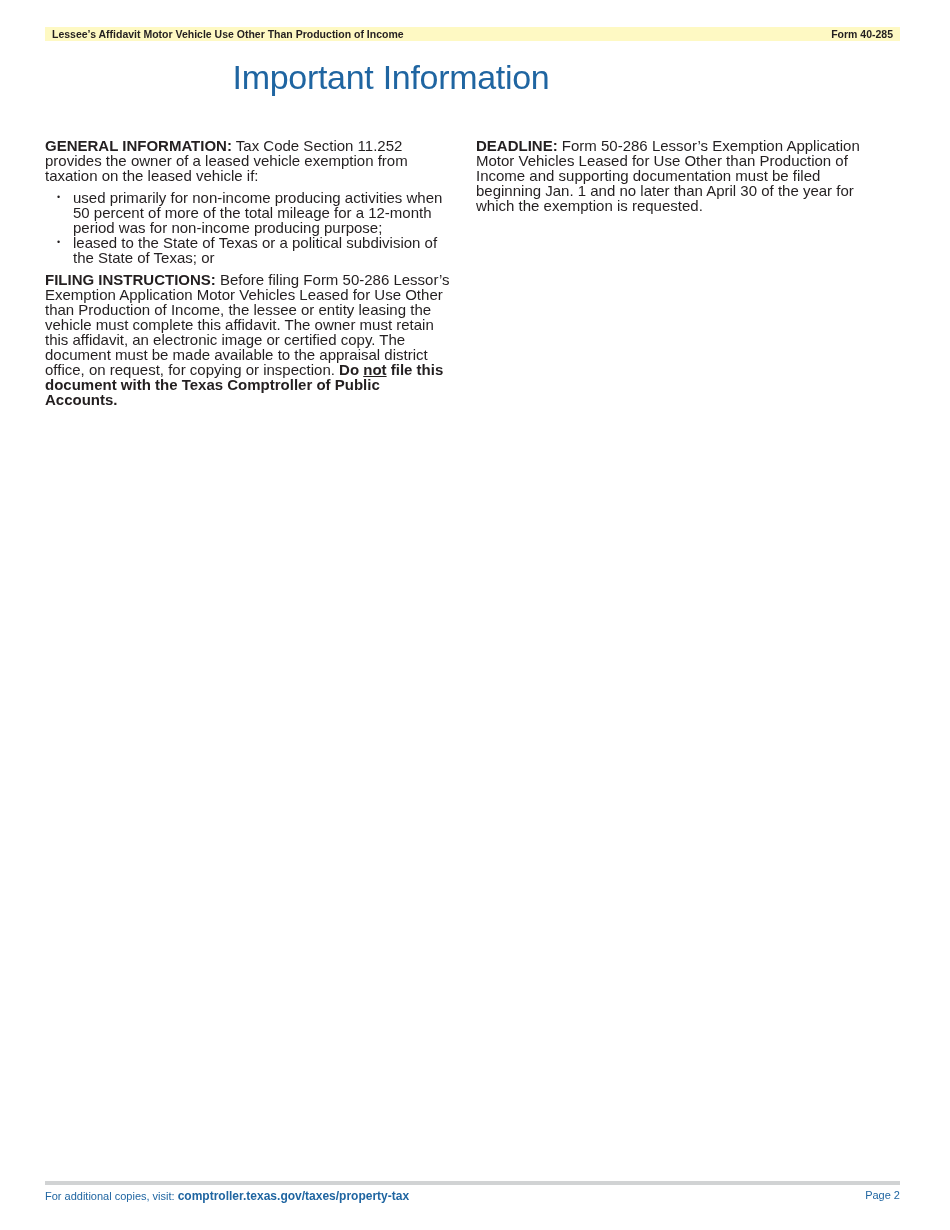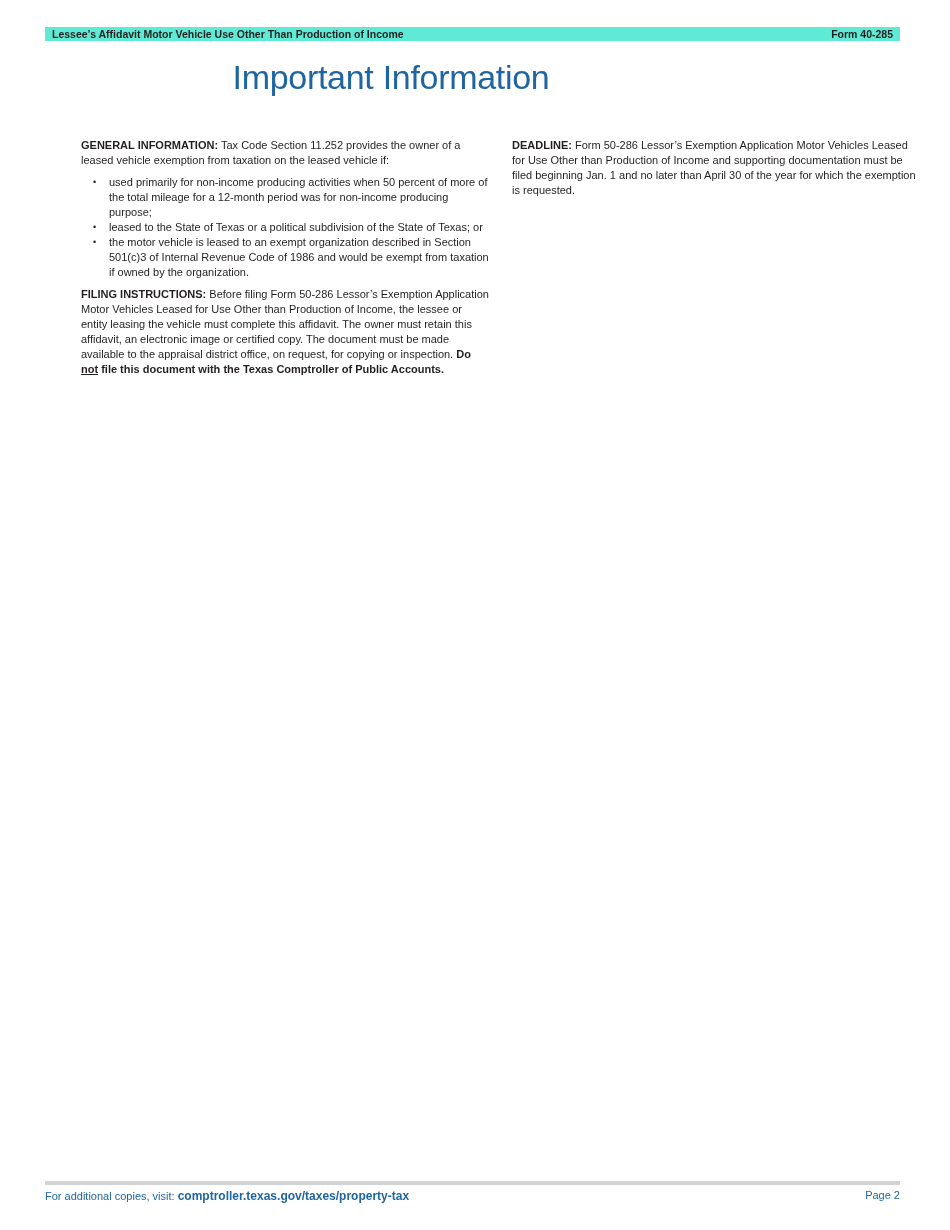--- a/index.html
+++ b/index.html
@@ -3,32 +3,32 @@
 <meta charset="utf-8">
 <style>
   html, body { margin: 0; padding: 0; background: #ffffff; }
   body {
     width: 950px; height: 1230px; position: relative; overflow: hidden;
     font-family: "Liberation Sans", "DejaVu Sans", sans-serif;
     color: #231f20;
   }
   .header-bar {
     position: absolute; left: 45px; top: 27px; width: 855px; height: 14px;
-    background: #5eead4;
+    background: #fef9c3;
     display: flex; justify-content: space-between; align-items: center;
     padding: 0 7px; box-sizing: border-box;
     font-size: 10.5px; font-weight: bold; color: #231f20;
   }
   .page-title {
     position: absolute; left: 0; top: 58px; width: 782px; text-align: center;
     font-size: 34px; color: #1f65a1; font-weight: normal; letter-spacing: -0.3px;
   }
   .col {
     position: absolute; top: 138px; width: 410px;
-    font-size: 11px; line-height: 15px; margin-left: 36px;
+    font-size: 15px; line-height: 15px;
   }
   .col.left { left: 45px; }
   .col.right { left: 476px; }
   .para { margin: 0 0 7px 0; }
   .para b { font-weight: bold; }
   ul.bullets { list-style: none; margin: 0 0 7px 0; padding: 0; }
   ul.bullets li { position: relative; padding-left: 28px; }
   ul.bullets li::before {
     content: "•"; position: absolute; left: 12px; top: 0; font-size: 9px;
   }
@@ -56,21 +56,20 @@
 
 <div class="page-title">Important Information</div>
 
 <div class="col left">
   <p class="para">
     <b>GENERAL INFORMATION:</b><span> Tax Code Section 11.252 provides the owner of a leased vehicle exemption from taxation on the leased vehicle if:</span>
   </p>
   <ul class="bullets">
     <li>used primarily for non-income producing activities when 50 percent of more of the total mileage for a 12-month period was for non-income producing purpose;</li>
     <li>leased to the State of Texas or a political subdivision of the State of Texas; or</li>
-    <li>the motor vehicle is leased to an exempt organization described in Section 501(c)3 of Internal Revenue Code of 1986 and would be exempt from taxation if owned by the organization.</li>
   </ul>
   <p class="para">
     <b>FILING INSTRUCTIONS:</b><span> Before filing Form 50-286 Lessor’s Exemption Application Motor Vehicles Leased for Use Other than Production of Income, the lessee or entity leasing the vehicle must complete this affidavit. The owner must retain this affidavit, an electronic image or certified copy. The document must be made available to the appraisal district office, on request, for copying or inspection. </span><b>Do </b><b><u>not</u></b><b> file this document with the Texas Comptroller of Public Accounts.</b>
   </p>
 </div>
 
 <div class="col right">
   <p class="para">
     <b>DEADLINE:</b><span> Form 50-286 Lessor’s Exemption Application Motor Vehicles Leased for Use Other than Production of Income and supporting documentation must be filed beginning Jan. 1 and no later than April 30 of the year for which the exemption is requested.</span>
   </p>

